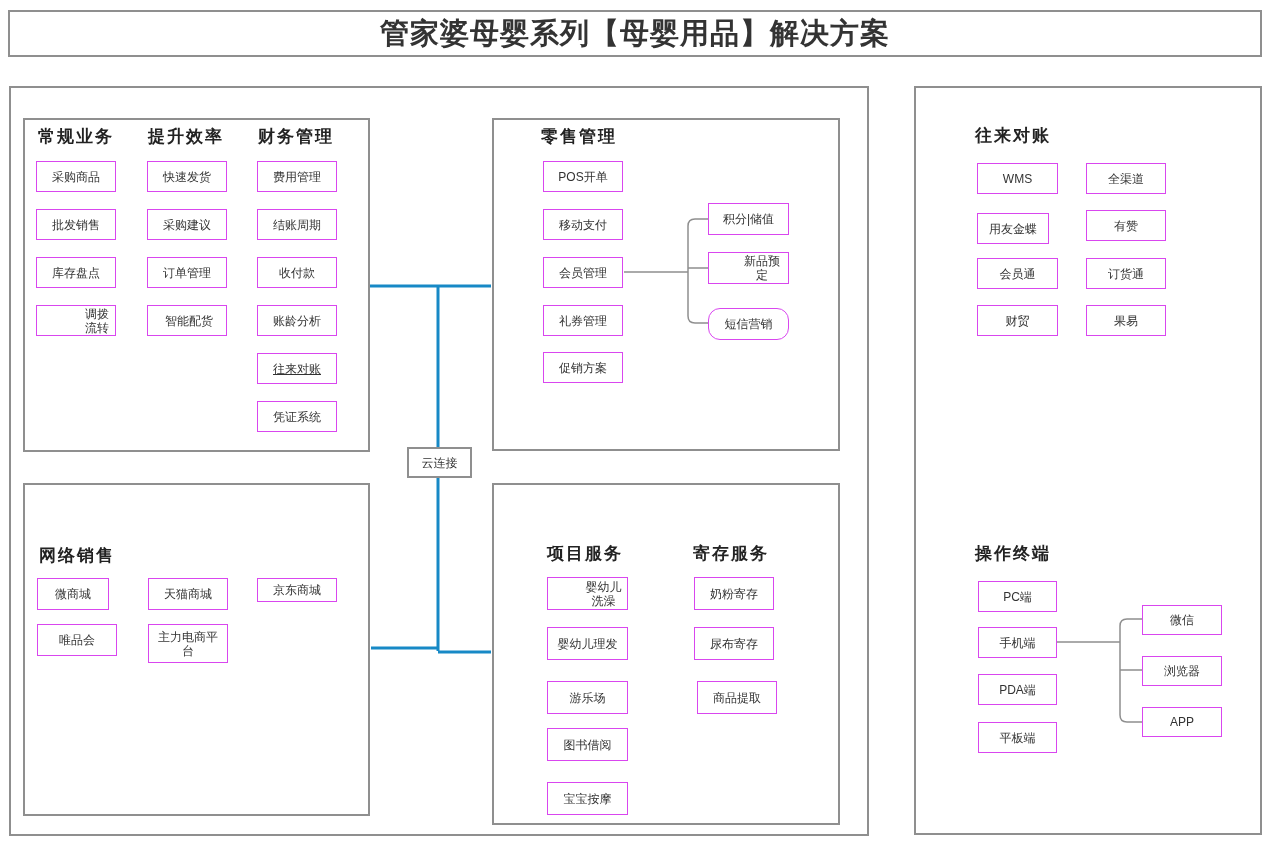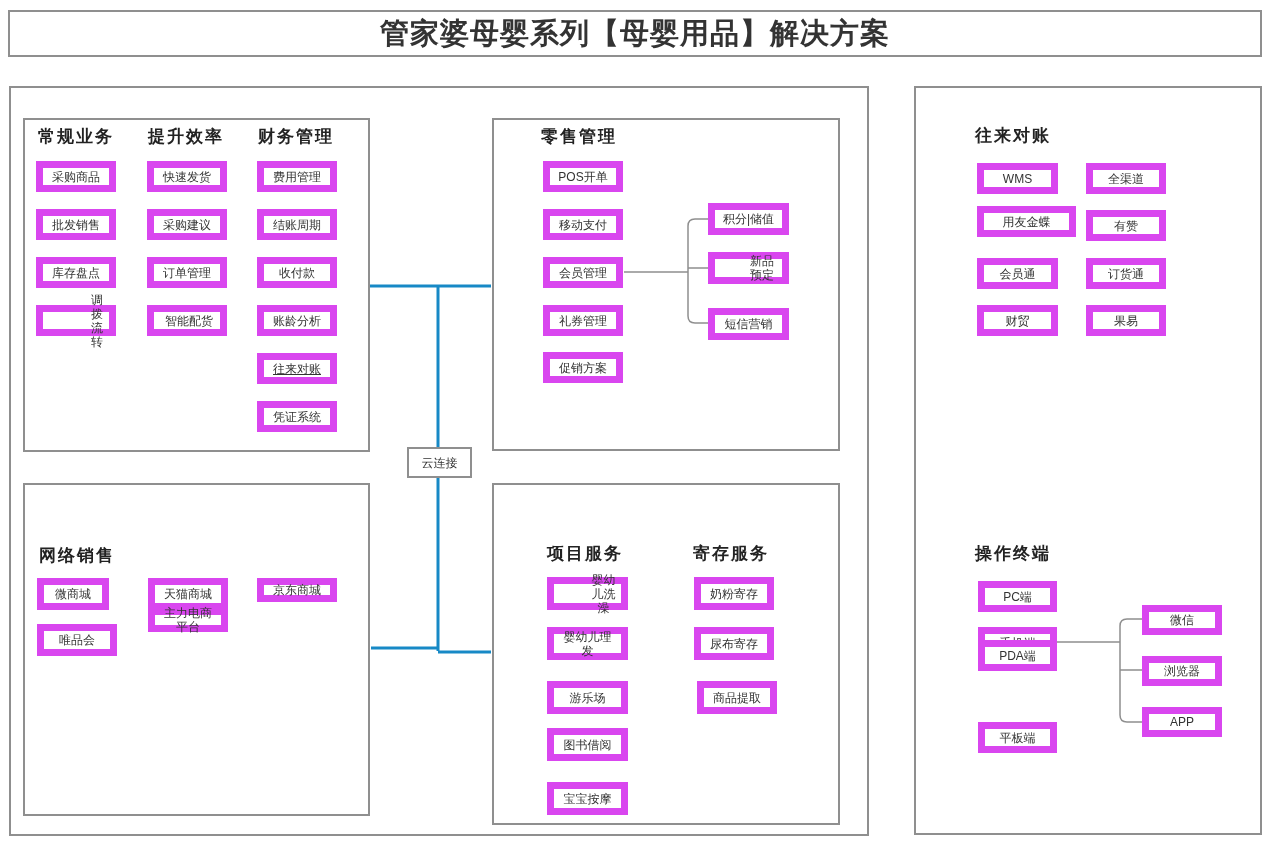--- a/index.html
+++ b/index.html
@@ -6,21 +6,21 @@
   .page{position:relative;width:1270px;height:844px;background:#fff;
         font-family:"Liberation Sans","DejaVu Sans",sans-serif;overflow:hidden;}
   .titlebar{position:absolute;left:8px;top:10px;width:1250px;height:43px;
         border:2px solid #8f8f8f;display:flex;align-items:center;justify-content:center;}
   .titlebar span{font-size:29px;font-weight:700;color:#333;letter-spacing:1px;white-space:nowrap;}
   .container{position:absolute;border:2px solid #8f8f8f;background:#fff;}
   .groupbox{position:absolute;border:2px solid #8f8f8f;background:#fff;}
   .svglayer{position:absolute;left:0;top:0;z-index:2;}
   .hdr{position:absolute;font-size:17px;font-weight:700;color:#222;
         letter-spacing:2px;white-space:nowrap;z-index:3;line-height:20px;}
-  .node{position:absolute;box-sizing:border-box;border:7px solid #d946ef;background:#fff;
+  .node{position:absolute;box-sizing:border-box;border:1px solid #d946ef;background:#fff;
         display:flex;align-items:center;justify-content:center;text-align:center;
         font-size:12px;color:#333;line-height:14px;z-index:4;padding:0 4px;}
   .cloud{border-width:2px;border-color:#8f8f8f;z-index:6;}
 </style>
 </head>
 <body>
 
 <div class="page">
 
   <div class="titlebar">
@@ -62,55 +62,55 @@
   <div class="node" style="left:257px;top:401px;width:80px;height:31px;">凭证系统</div>
 
   <div class="hdr" style="left:541px;top:127px;">零售管理</div>
   <div class="node" style="left:543px;top:161px;width:80px;height:31px;">POS开单</div>
   <div class="node" style="left:543px;top:209px;width:80px;height:31px;">移动支付</div>
   <div class="node" style="left:543px;top:257px;width:80px;height:31px;">会员管理</div>
   <div class="node" style="left:543px;top:305px;width:80px;height:31px;">礼券管理</div>
   <div class="node" style="left:543px;top:352px;width:80px;height:31px;">促销方案</div>
   <div class="node" style="left:708px;top:203px;width:81px;height:32px;">积分|储值</div>
   <div class="node" style="left:708px;top:252px;width:81px;height:32px;padding-left:31px;">新品预定</div>
-  <div class="node" style="left:708px;top:308px;width:81px;height:32px;">短信营销</div>
+  <div class="node" style="left:708px;top:308px;width:81px;height:32px;border-radius:12px;">短信营销</div>
 
   <div class="hdr" style="left:39px;top:546px;">网络销售</div>
   <div class="node" style="left:37px;top:578px;width:72px;height:32px;">微商城</div>
   <div class="node" style="left:148px;top:578px;width:80px;height:32px;">天猫商城</div>
   <div class="node" style="left:257px;top:578px;width:80px;height:24px;">京东商城</div>
   <div class="node" style="left:37px;top:624px;width:80px;height:32px;">唯品会</div>
-  <div class="node" style="left:148px;top:608px;width:80px;height:24px;">主力电商平台</div>
+  <div class="node" style="left:148px;top:624px;width:80px;height:39px;">主力电商平台</div>
 
   <div class="hdr" style="left:547px;top:544px;">项目服务</div>
   <div class="node" style="left:547px;top:577px;width:81px;height:33px;padding-left:36px;">婴幼儿洗澡</div>
   <div class="node" style="left:547px;top:627px;width:81px;height:33px;">婴幼儿理发</div>
   <div class="node" style="left:547px;top:681px;width:81px;height:33px;">游乐场</div>
   <div class="node" style="left:547px;top:728px;width:81px;height:33px;">图书借阅</div>
   <div class="node" style="left:547px;top:782px;width:81px;height:33px;">宝宝按摩</div>
 
   <div class="hdr" style="left:693px;top:544px;">寄存服务</div>
   <div class="node" style="left:694px;top:577px;width:80px;height:33px;">奶粉寄存</div>
   <div class="node" style="left:694px;top:627px;width:80px;height:33px;">尿布寄存</div>
   <div class="node" style="left:697px;top:681px;width:80px;height:33px;">商品提取</div>
 
   <div class="hdr" style="left:975px;top:126px;">往来对账</div>
   <div class="node" style="left:977px;top:163px;width:81px;height:31px;">WMS</div>
   <div class="node" style="left:1086px;top:163px;width:80px;height:31px;">全渠道</div>
-  <div class="node" style="left:977px;top:206px;width:99px;height:31px;">用友金蝶</div>
+  <div class="node" style="left:977px;top:213px;width:72px;height:31px;">用友金蝶</div>
   <div class="node" style="left:1086px;top:210px;width:80px;height:31px;">有赞</div>
   <div class="node" style="left:977px;top:258px;width:81px;height:31px;">会员通</div>
   <div class="node" style="left:1086px;top:258px;width:80px;height:31px;">订货通</div>
   <div class="node" style="left:977px;top:305px;width:81px;height:31px;">财贸</div>
   <div class="node" style="left:1086px;top:305px;width:80px;height:31px;">果易</div>
 
   <div class="hdr" style="left:975px;top:544px;">操作终端</div>
   <div class="node" style="left:978px;top:581px;width:79px;height:31px;">PC端</div>
   <div class="node" style="left:978px;top:627px;width:79px;height:31px;">手机端</div>
-  <div class="node" style="left:978px;top:640px;width:79px;height:31px;">PDA端</div>
+  <div class="node" style="left:978px;top:674px;width:79px;height:31px;">PDA端</div>
   <div class="node" style="left:978px;top:722px;width:79px;height:31px;">平板端</div>
   <div class="node" style="left:1142px;top:605px;width:80px;height:30px;">微信</div>
   <div class="node" style="left:1142px;top:656px;width:80px;height:30px;">浏览器</div>
   <div class="node" style="left:1142px;top:707px;width:80px;height:30px;">APP</div>
 
   <div class="node cloud" style="left:407px;top:447px;width:65px;height:31px;">云连接</div>
 
 </div>
 
 </body></html>

